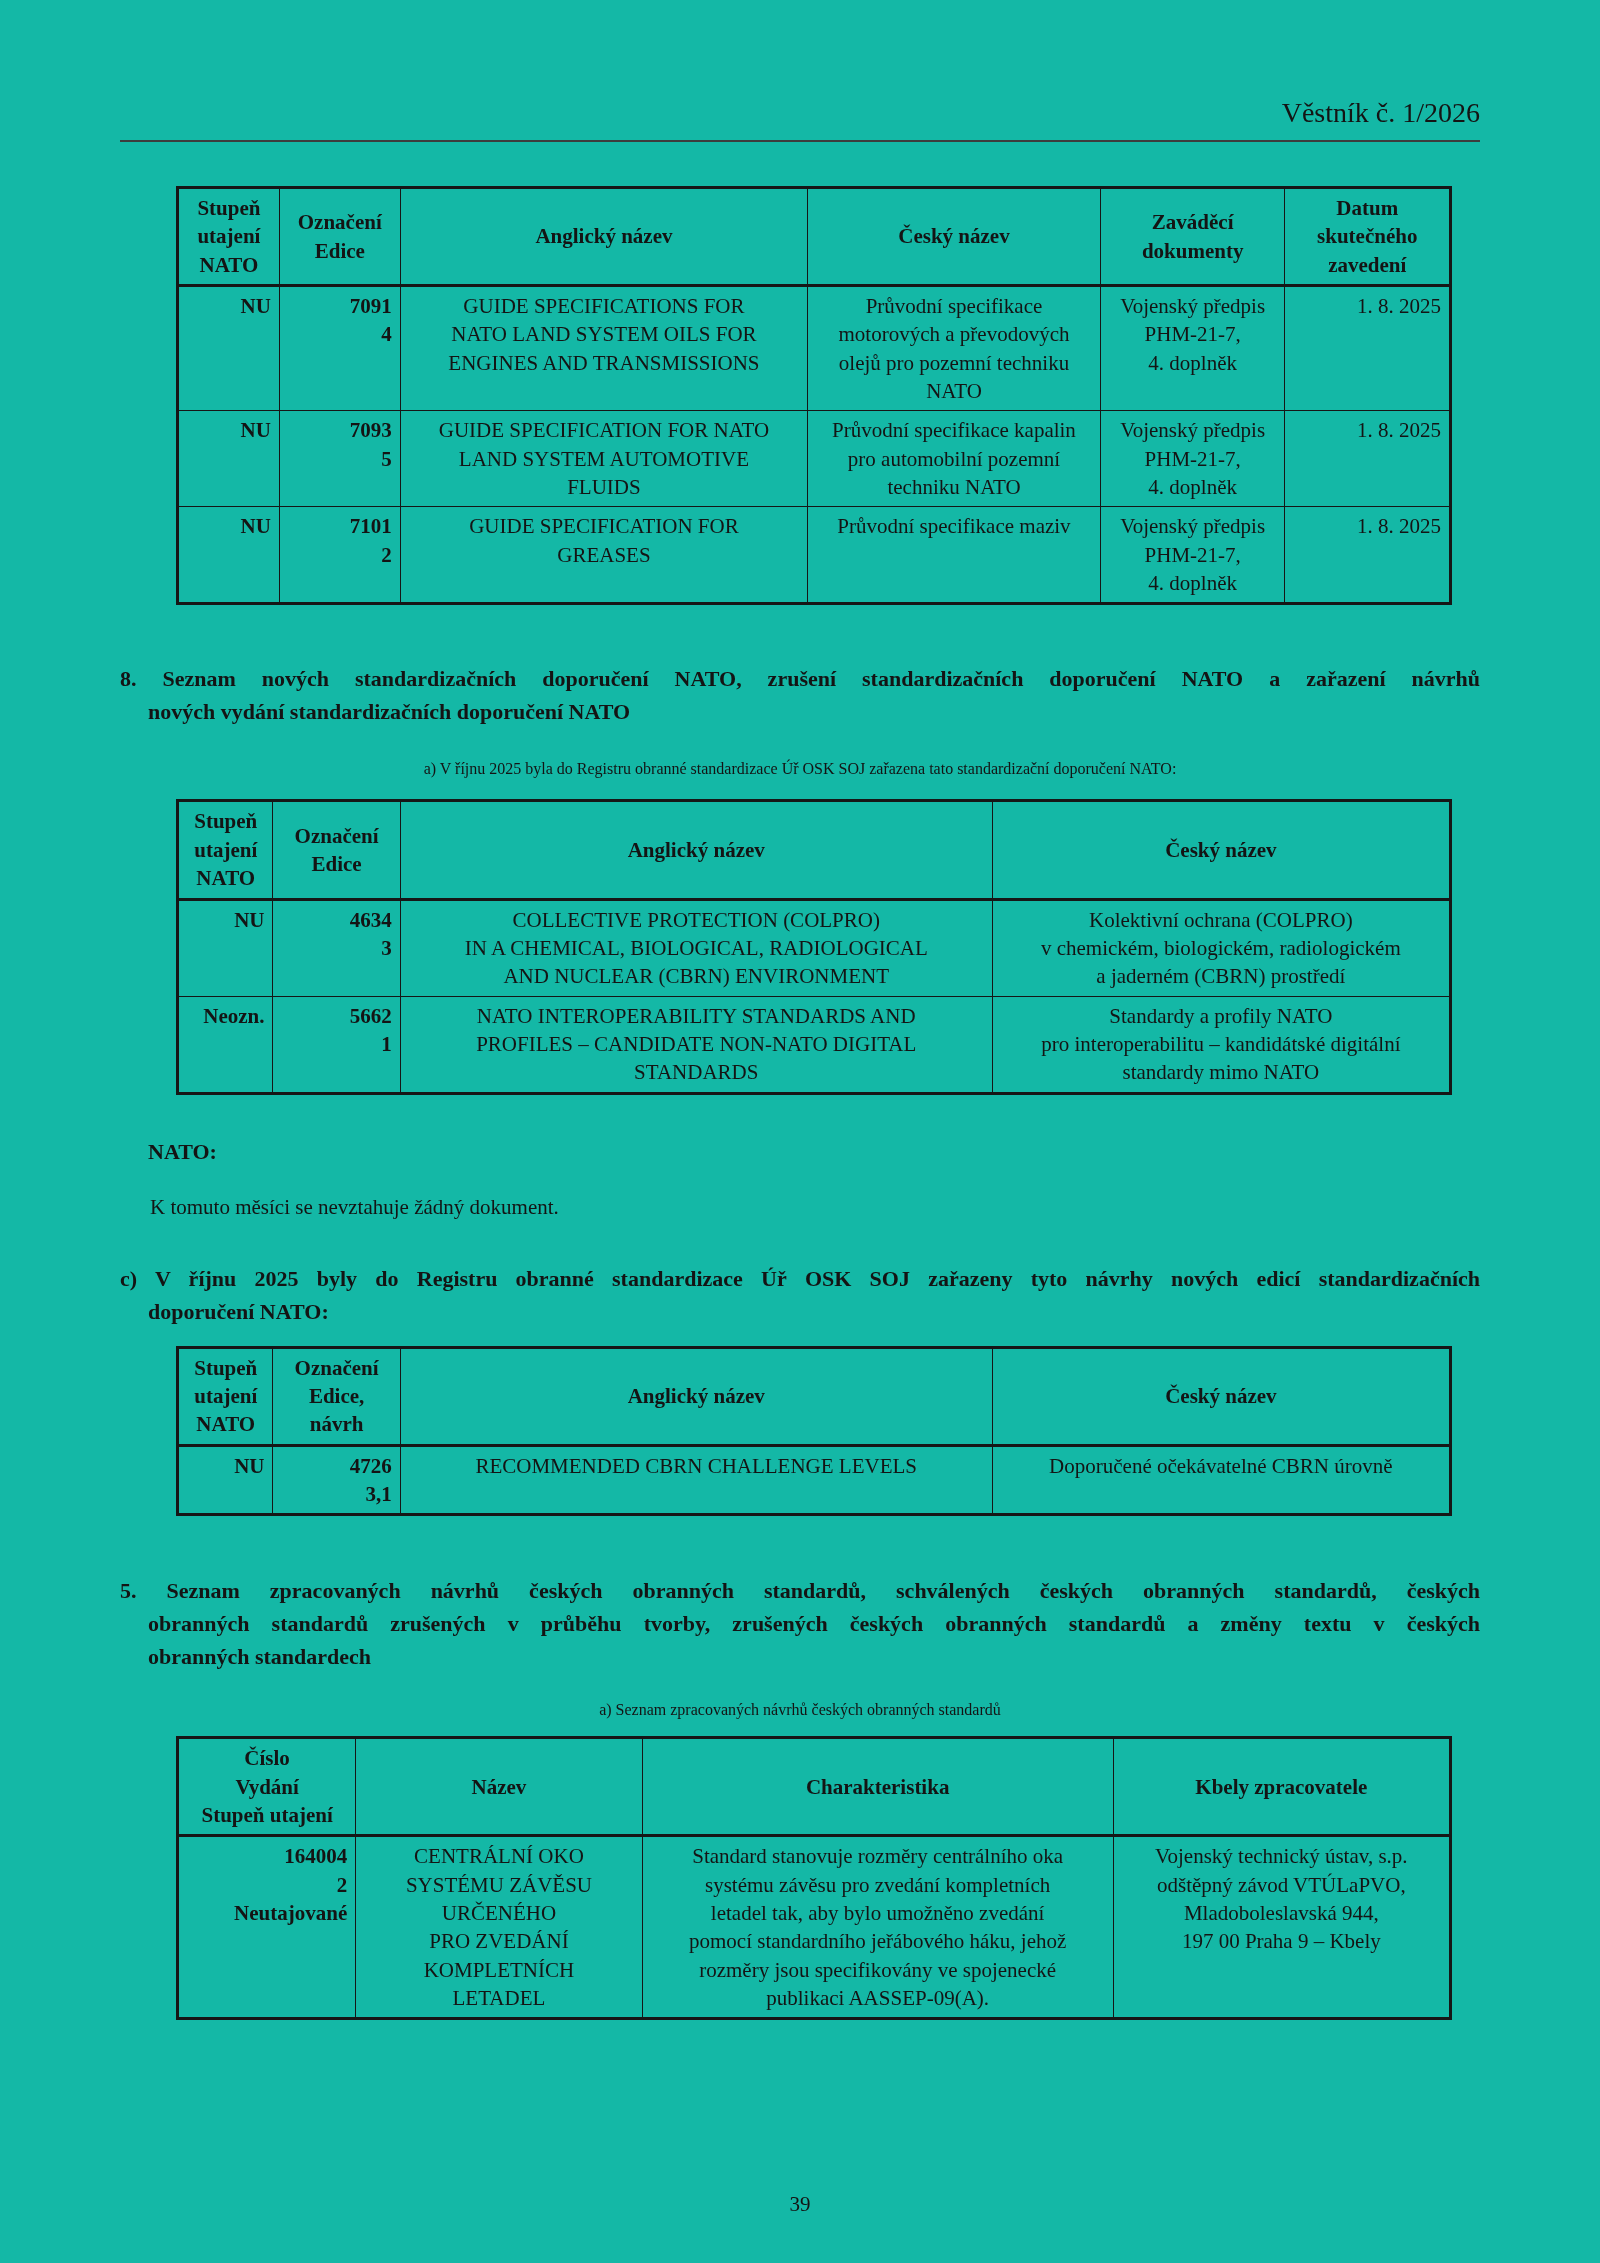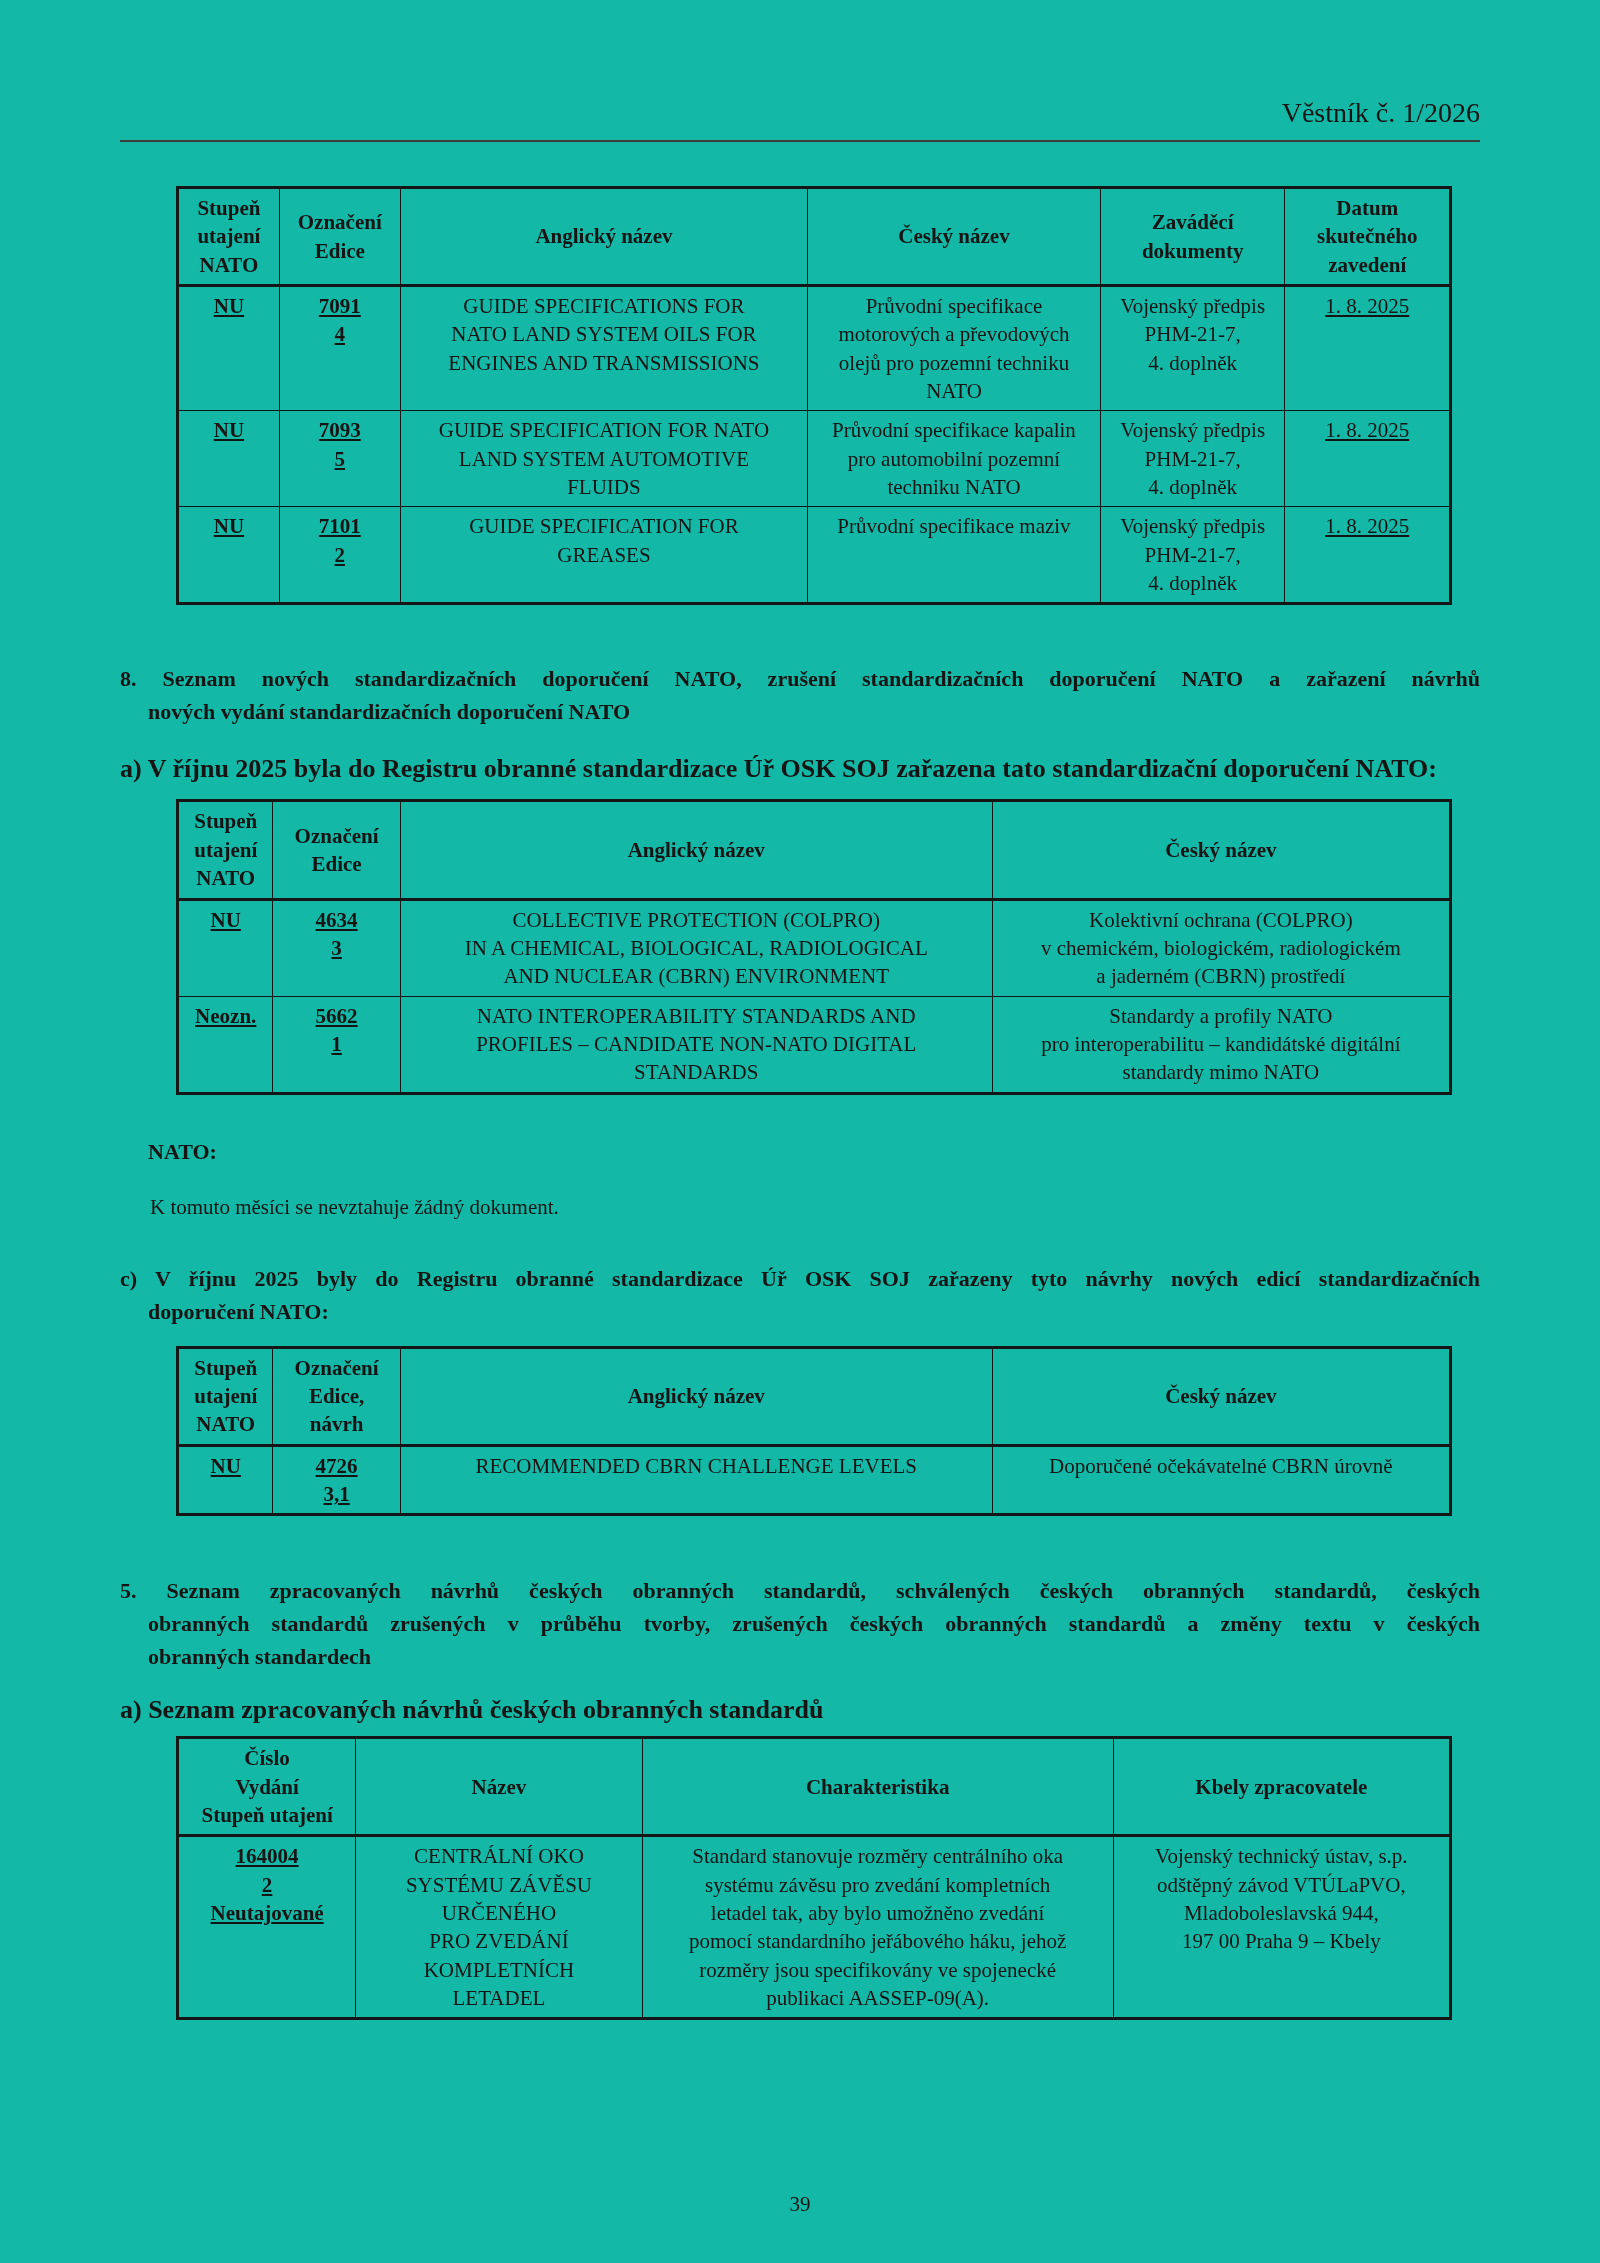--- a/index.html
+++ b/index.html
@@ -20,33 +20,33 @@
     width:calc(100% - 84px); margin-left:56px; margin-right:28px;
     border:3px solid #161616;
   }
   th, td {
     border:1.5px solid #161616; padding:5px 8px;
     font-size:21px; line-height:1.35; white-space:pre-line;
     vertical-align:top; text-align:center; overflow:hidden; word-wrap:break-word;
   }
   th { font-weight:bold; text-align:center; vertical-align:middle; padding:5px 4px; }
   thead th { border-bottom:3px solid #161616; }
-  .ctr { text-align:center;text-decoration:underline; }
+  .ctr { text-align:right; }
   .b { font-weight:bold; }
 
   .t-intro { margin-top:44px; }
   .t-a     { margin-top:14px; }
   .t-c     { margin-top:18px; }
   .t-5a    { margin-top:10px; }
 
   
   .h-sec { font-weight:bold; font-size:22px; line-height:33px; padding-left:28px; }
   .h-first { text-indent:-28px; }
   .jl { text-align:justify; text-align-last:justify; }
-  .h-sub { font-weight:bold; font-size:26px; line-height:33px; }
+  .h-sub { font-weight:normal; font-size:16px; line-height:33px;text-align:center; }
 
   .mt-sec4 { margin-top:57px; }
   .mt-a4   { margin-top:24px; }
   .mt-b    { margin-top:40px; }
   .mt-c    { margin-top:40px; }
   .mt-h5   { margin-top:58px; }
   .mt-a5   { margin-top:20px; }
 
   .note { font-size:21px; line-height:30px; margin-top:24px; margin-left:30px; }
 

